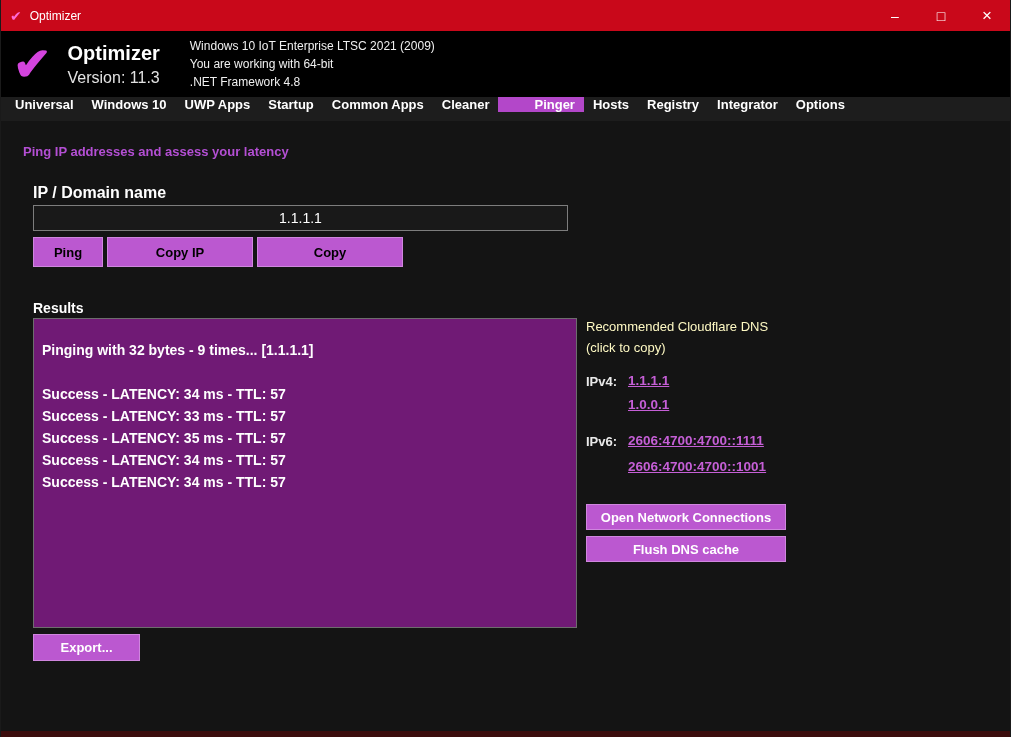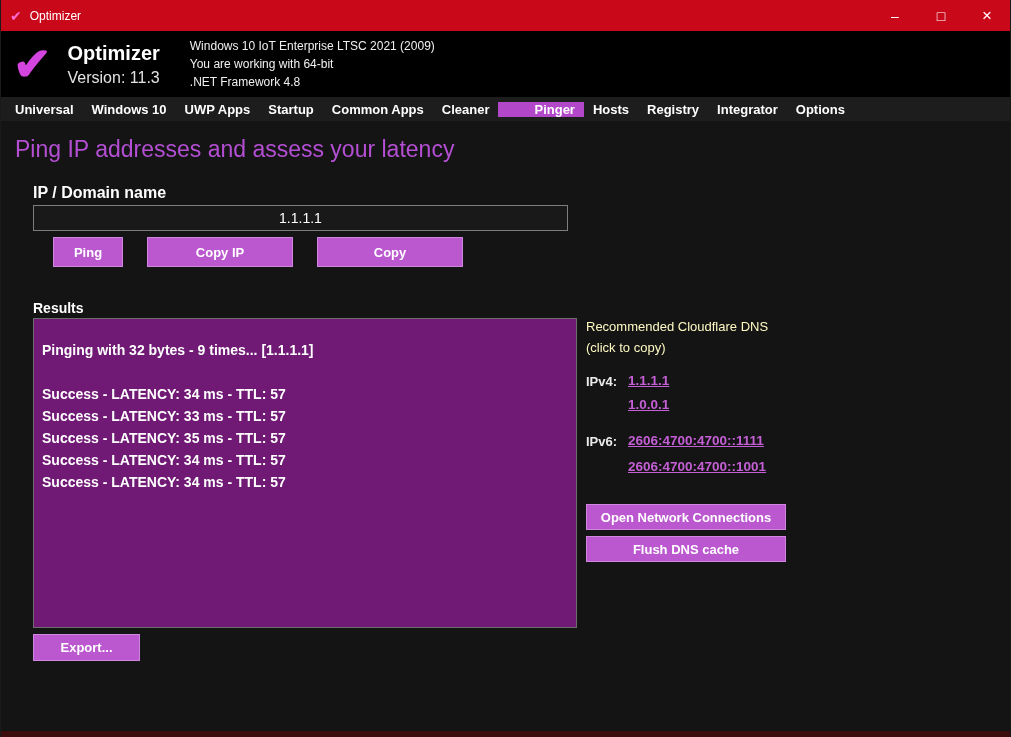--- a/index.html
+++ b/index.html
@@ -22,35 +22,35 @@
   .header { position:absolute; top:31px; left:0; right:0; height:66px;
     background:#000; display:flex; align-items:center; }
   .logo { font-size:46px; color:#d444de; margin-left:12px; line-height:1;
     font-weight:bold; }
   .title-block { margin-left:16px; }
   .app-name { font-size:20px; font-weight:bold; color:#fff; }
   .app-version { font-size:16px; color:#e2e2e2; margin-top:4px; }
   .sys-info { margin-left:30px; font-size:12px; color:#f0f0f0; line-height:18px; }
   
   .tabbar { position:absolute; top:97px; left:0; right:0; height:24px;
-    background:#1d1d1d; display:flex; align-items:center; padding-left:5px; }
+    background:#1d1d1d; display:flex; align-items:flex-start; padding-left:5px; }
   .tab { padding:0 9px; display:flex; align-items:center; color:#fff;
     font-size:13px; font-weight:600; cursor:default; }
   .tab.active { background:#b347c9;padding-left:36px; }
   
-  .heading { position:absolute; left:14px; top:136px; font-size:23px;
-    font-weight:normal; color:#b44fd4; margin:0; }
+  .heading { position:absolute; left:14px; top:136px; font-size:13px;
+    font-weight:bold; color:#b44fd4; margin:8px; }
   .field-label { position:absolute; left:32px; top:184px; font-size:16px;
     font-weight:bold; color:#fff; }
   .ip-input { position:absolute; left:32px; top:205px; width:535px; height:26px;
     background:#191919; border:1px solid #7d7d7d; color:#fff; text-align:center;
     font-size:14px; font-family:inherit; outline:none; }
   .btn-row { position:absolute; left:32px; top:237px; display:flex; gap:4px; }
-  .btn { height:30px; background:#bb58d0; color:#ffffff; border:1px solid #cf86de;
-    font-size:13px; font-weight:600; font-family:inherit; cursor:pointer;margin-left:20px; }
+  .btn { height:30px; background:#bb58d0; color:#000000; border:1px solid #cf86de;
+    font-size:13px; font-weight:600; font-family:inherit; cursor:pointer; }
   .btn.ping   { width:70px; }
   .btn.shodan { width:161px; }
   .btn.copyip { width:146px; }
   .btn.copy   { width:146px; }
   .results-label { position:absolute; left:32px; top:300px; font-size:14px;
     font-weight:bold; color:#fff; }
   .results-box { position:absolute; left:32px; top:318px; width:544px;
     height:310px; border:1px solid #6d6d6d; background:#701a75;
     padding:20px 8px; overflow:hidden; }
   .rline { font-size:14px; font-weight:600; color:#fff; line-height:22px;

